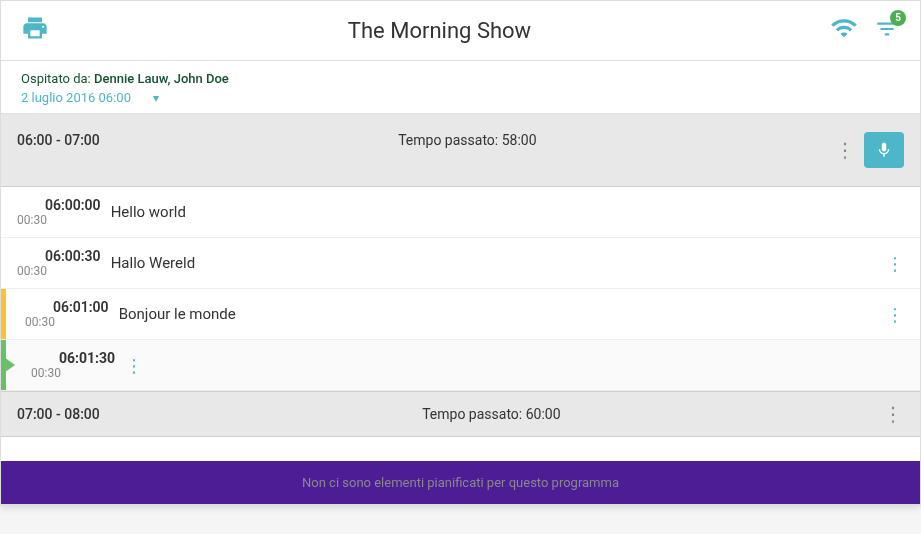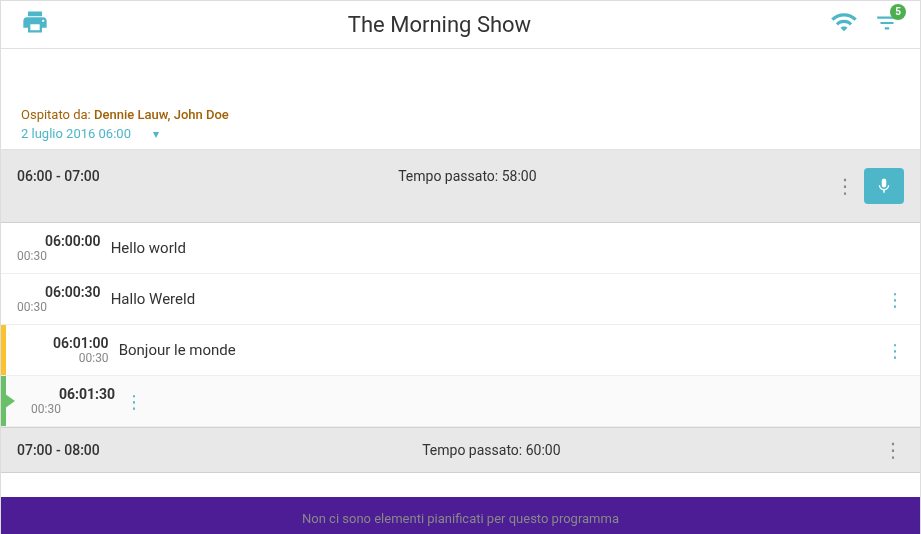--- a/index.html
+++ b/index.html
@@ -19,21 +19,21 @@
     }
 
     
     .header {
       display: flex;
       align-items: center;
       justify-content: space-between;
       padding: 10px 20px;
       background: #fff;
       border-bottom: 1px solid #e0e0e0;
-      height: 48px;
+      height: 60px;
     }
     .header-left { display: flex; align-items: center; }
     .header-center { flex: 1; text-align: center; }
     .header-title {
       font-size: 22px;
       font-weight: 400;
       color: #333;
     }
     .header-right { display: flex; align-items: center; gap: 16px; }
     .printer-icon { color: #4DB6C8; font-size: 24px; }
@@ -54,21 +54,21 @@
       align-items: center;
       justify-content: center;
     }
 
     
     .sub-header {
       padding: 10px 20px 8px;
       border-bottom: 1px solid #e0e0e0;
       background: #fff;
     }
-    .host-text { font-size: 13px; color: #a16207; margin-top: 48px; }
+    .host-text { font-size: 13px; color: #14532d; }
     .host-text strong { font-weight: 500; }
     .date-row { display: flex; align-items: center; gap: 22px; margin-top: 4px; }
     .date-link { color: #4DB6C8; font-size: 13px; cursor: pointer; }
     .chevron-down { color: #4DB6C8; font-size: 12px; }
 
     
     .time-block-header {
       display: flex;
       align-items: flex-start;
       background: #e8e8e8;
@@ -232,21 +232,21 @@
   <div class="schedule-item">
     <div class="time-info">
       <div class="item-time">06:00:30</div>
       <div class="item-duration">00:30</div>
     </div>
     <div class="item-title">Hallo Wereld</div>
     <span class="item-actions">⋮</span>
   </div>
 
   <div class="schedule-item has-yellow-bar">
-    <div class="time-info" style="margin-left:8px;text-align:right;">
+    <div class="time-info" style="margin-left:8px;">
       <div class="item-time">06:01:00</div>
       <div class="item-duration">00:30</div>
     </div>
     <div class="item-title">Bonjour le monde</div>
     <span class="item-actions">⋮</span>
   </div>
 
   <div class="schedule-item has-green-bar active-item" style="position:relative;">
     <div style="position:absolute;left:0;top:50%;transform:translateY(-50%);width:0;height:0;border-top:10px solid transparent;border-bottom:10px solid transparent;border-left:14px solid #6ABF69;"></div>
     <div class="time-info" style="margin-left:14px;">

